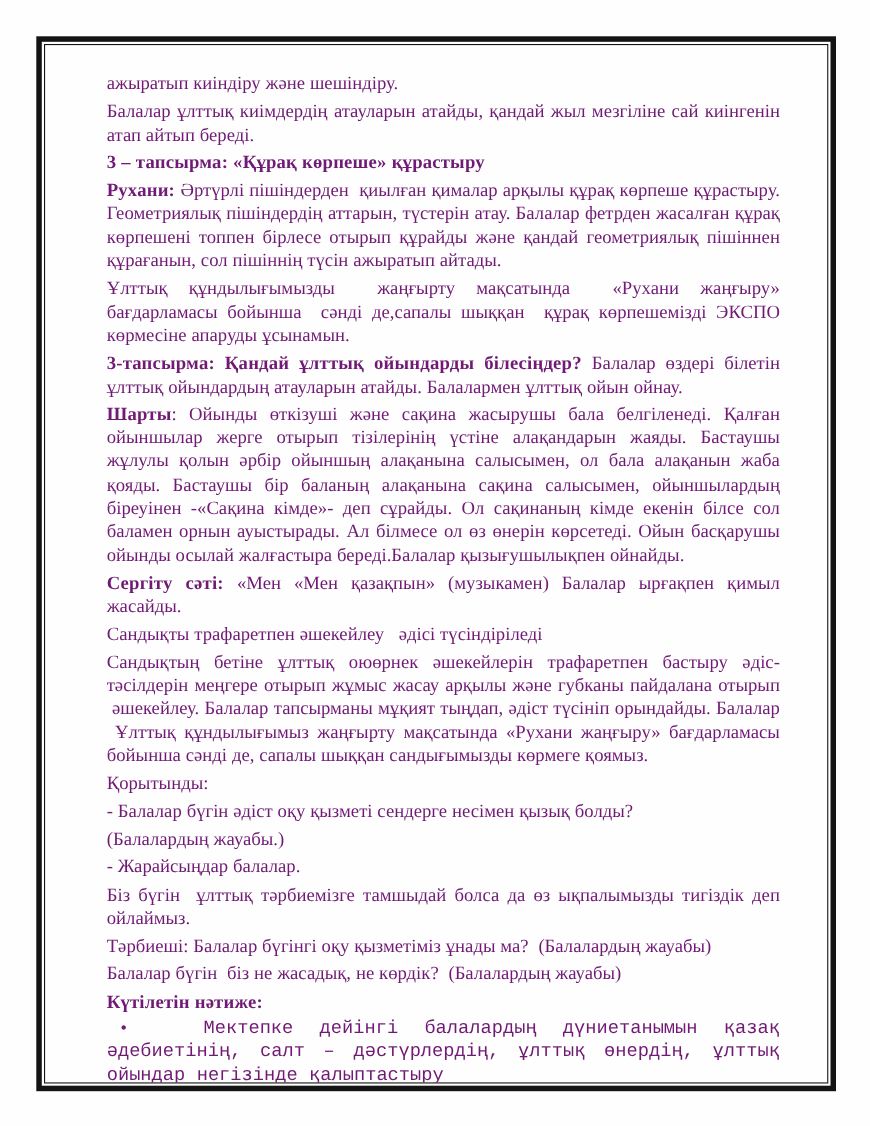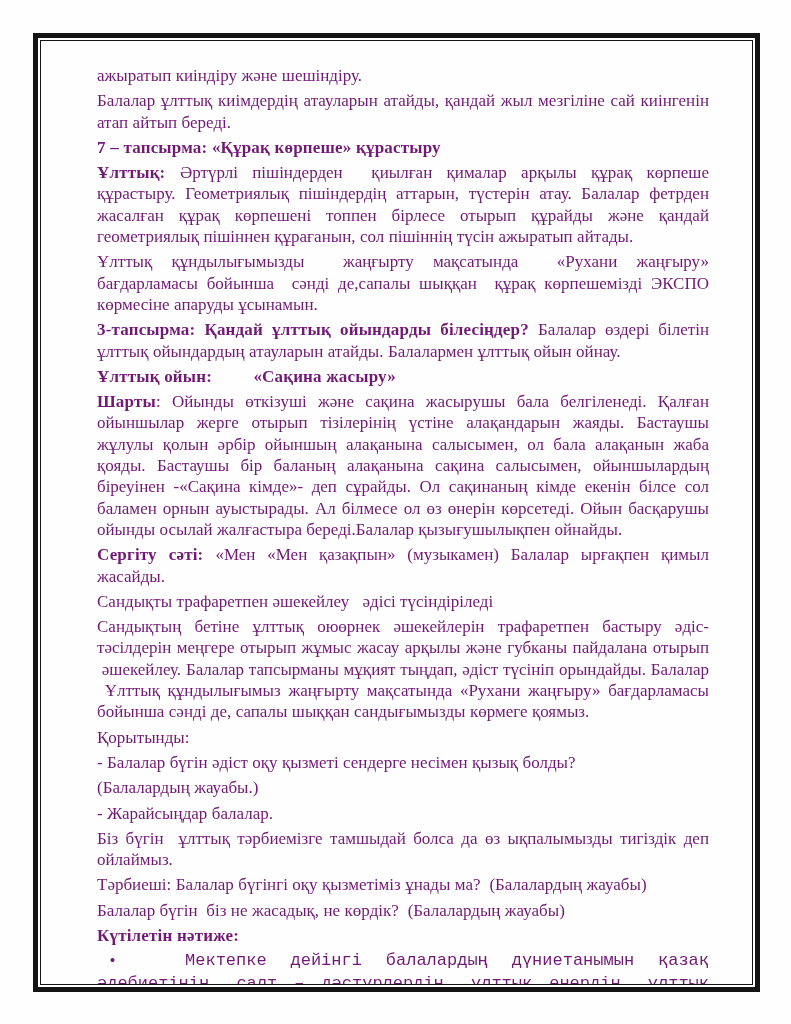--- a/index.html
+++ b/index.html
@@ -60,25 +60,24 @@
 </style>
 </head>
 <body>
 
 <div class="canvas">
   <div class="frame-outer" style="border-color: rgb(20, 20, 20);">
     <div class="frame-inner" style="border-color: rgb(20, 20, 20);">
       <div class="doc-body" style="color: rgb(27, 27, 27);">
           <p class="para"><span>ажыратып киіндіру және шешіндіру.</span></p>
           <p class="para"><span>Балалар ұлттық киімдердің атауларын атайды, қандай жыл мезгіліне сай киінгенін атап айтып береді.</span></p>
-          <p class="para"><b>7 – тапсырма: «Құрақ көрпеше» құрастыру</b></p>
-          <p class="para"><b>Ұлттық: </b><span>Әртүрлі пішіндерден &nbsp;қиылған қималар арқылы құрақ көрпеше құрастыру. Геометриялық пішіндердің аттарын, түстерін атау. Балалар фетрден жасалған құрақ көрпешені топпен бірлесе отырып құрайды және қандай геометриялық пішіннен құрағанын, сол пішіннің түсін ажыратып айтады.</span></p>
+          <p class="para"><b>3 – тапсырма: «Құрақ көрпеше» құрастыру</b></p>
+          <p class="para"><b>Рухани: </b><span>Әртүрлі пішіндерден &nbsp;қиылған қималар арқылы құрақ көрпеше құрастыру. Геометриялық пішіндердің аттарын, түстерін атау. Балалар фетрден жасалған құрақ көрпешені топпен бірлесе отырып құрайды және қандай геометриялық пішіннен құрағанын, сол пішіннің түсін ажыратып айтады.</span></p>
           <p class="para"><span>Ұлттық құндылығымызды &nbsp;жаңғырту мақсатында &nbsp;«Рухани жаңғыру» бағдарламасы бойынша &nbsp;сәнді де,сапалы шыққан &nbsp;құрақ көрпешемізді ЭКСПО көрмесіне апаруды ұсынамын.</span></p>
           <p class="para"><b>3-тапсырма: Қандай ұлттық ойындарды білесіңдер? </b><span>Балалар өздері білетін ұлттық ойындардың атауларын атайды. Балалармен ұлттық ойын ойнау.</span></p>
-          <p class="para"><b>Ұлттық ойын:&nbsp;&nbsp;&nbsp;&nbsp;&nbsp;&nbsp;&nbsp;&nbsp; «Сақина жасыру»</b></p>
           <p class="para"><b>Шарты</b><span>: Ойынды өткізуші және сақина жасырушы бала белгіленеді. Қалған ойыншылар жерге отырып тізілерінің үстіне алақандарын жаяды. Бастаушы жұлулы қолын әрбір ойыншың алақанына салысымен, ол бала алақанын жаба қояды. Бастаушы бір баланың алақанына сақина салысымен, ойыншылардың біреуінен -«Сақина кімде»- деп сұрайды. Ол сақинаның кімде екенін білсе сол баламен орнын ауыстырады. Ал білмесе ол өз өнерін көрсетеді. Ойын басқарушы ойынды осылай жалғастыра береді.Балалар қызығушылықпен ойнайды.</span></p>
           <p class="para"><b>Сергіту сәті: </b><span>«Мен «Мен қазақпын» (музыкамен) Балалар ырғақпен қимыл жасайды.</span></p>
           <p class="para"><span>Сандықты трафаретпен әшекейлеу &nbsp;&nbsp;әдісі түсіндіріледі</span></p>
           <p class="para"><span>Сандықтың бетіне ұлттық оюөрнек әшекейлерін трафаретпен бастыру әдіс-тәсілдерін меңгере отырып жұмыс жасау арқылы және губканы пайдалана отырып &nbsp;әшекейлеу. Балалар тапсырманы мұқият тыңдап, әдіст түсініп орындайды. Балалар &nbsp;Ұлттық құндылығымыз жаңғырту мақсатында «Рухани жаңғыру» бағдарламасы бойынша сәнді де, сапалы шыққан сандығымызды көрмеге қоямыз.</span></p>
           <p class="para"><span>Қорытынды:</span></p>
           <p class="para"><span>- Балалар бүгін әдіст оқу қызметі сендерге несімен қызық болды?</span></p>
           <p class="para"><span>(Балалардың жауабы.)</span></p>
           <p class="para"><span>- Жарайсыңдар балалар.</span></p>
           <p class="para"><span>Біз бүгін &nbsp;ұлттық тәрбиемізге тамшыдай болса да өз ықпалымызды тигіздік деп ойлаймыз.</span></p>
           <p class="para"><span>Тәрбиеші: Балалар бүгінгі оқу қызметіміз ұнады ма? &nbsp;(Балалардың жауабы)</span></p>

